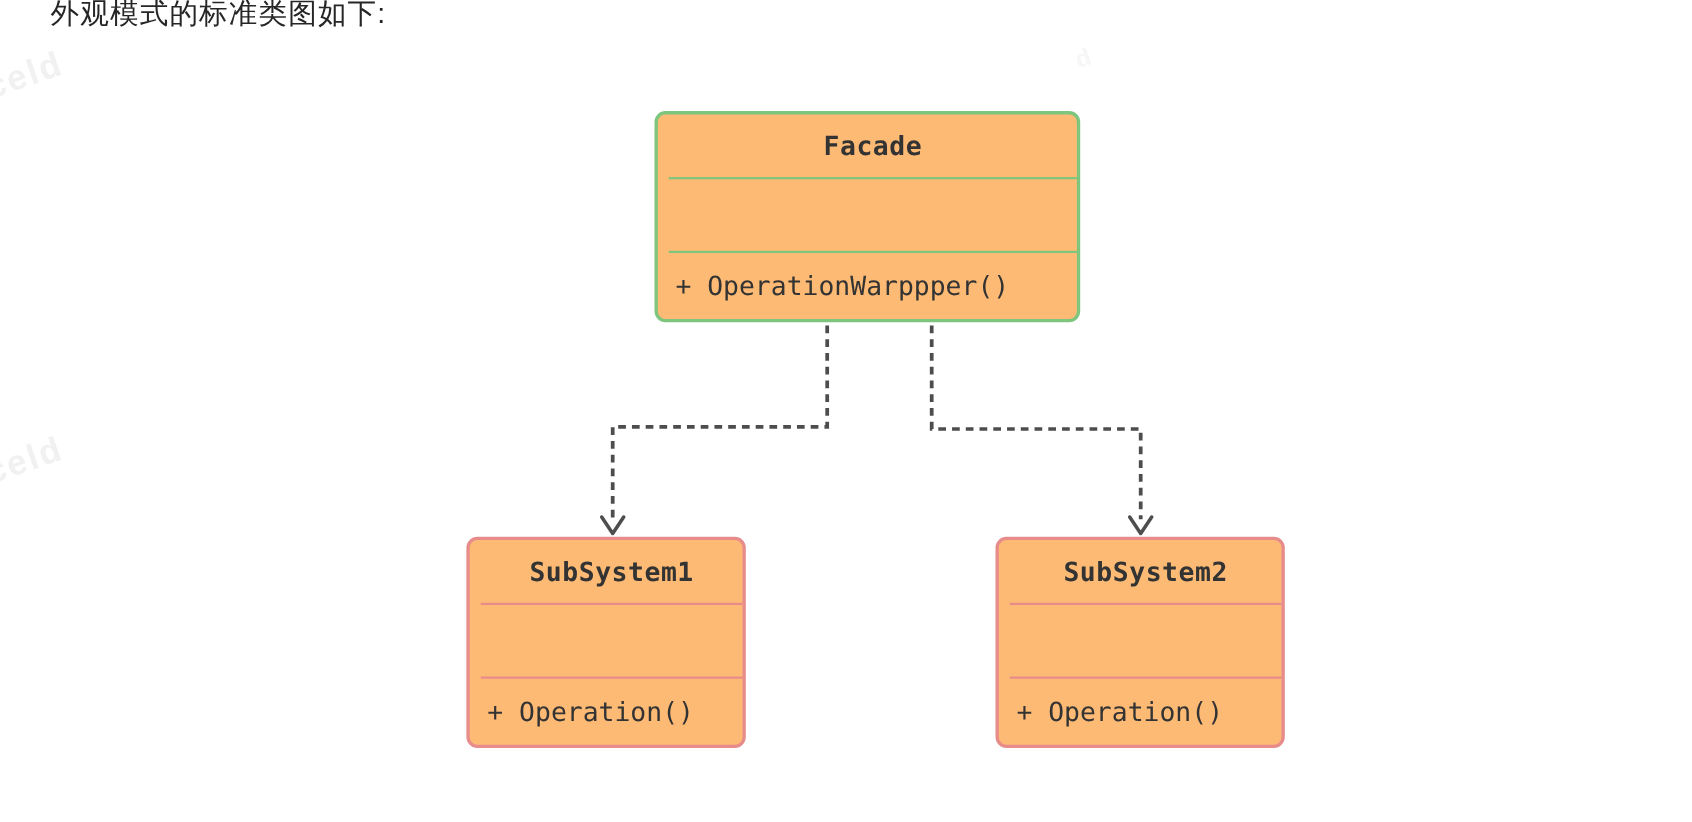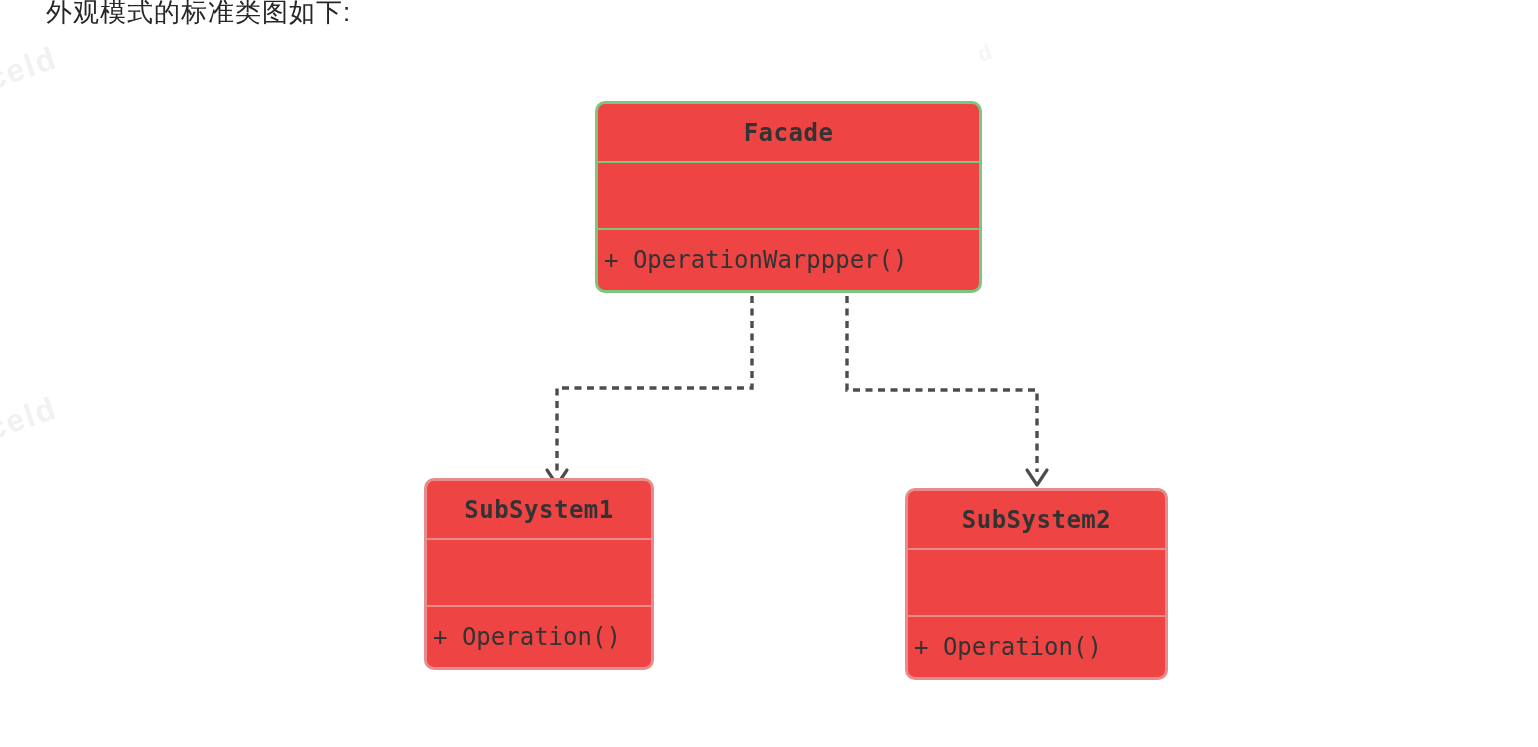--- a/index.html
+++ b/index.html
@@ -57,25 +57,26 @@
     fill: none;
     stroke: var(--arrow-color, #4d4d4d);
     stroke-width: 3.2;
     stroke-linecap: round;
     stroke-linejoin: round;
   }
 
   .uml-box {
     position: absolute;
     box-sizing: border-box;
-    background: #ef4444;
+    background: #fdba74;
     border: 3px solid var(--bc, #888);
     border-radius: 10px;
     display: grid;
     grid-template-rows: 59px 67px 1fr;
+    padding-left: 10px;
   }
   .uml-box.green { --bc: var(--facade-border, #7ec57e); }
   .uml-box.red   { --bc: var(--subsystem-border, #e88b8b); }
 
   .uml-title {
     box-sizing: border-box;
     border-bottom: 2px solid var(--bc, #888);
     display: flex;
     align-items: center;
     justify-content: center;
@@ -118,21 +119,21 @@
     <path class="arrow-path" d="M847 296 L847 390 L1037 390 L1037 472"></path>
     <path class="arrow-head" d="M1027 470 L1037 485 L1047 470"></path>
   </svg>
 
   <div class="uml-box green" style="left:595px; top:101px; width:387px; height:192px;">
     <div class="uml-title">Facade</div>
     <div class="uml-attrs"></div>
     <div class="uml-methods">+ OperationWarppper()</div>
   </div>
 
-  <div class="uml-box red" style="left:424px; top:478px; width:230px; height:192px;">
+  <div class="uml-box red" style="left:424px; top:488px; width:254px; height:192px;">
     <div class="uml-title">SubSystem1</div>
     <div class="uml-attrs"></div>
     <div class="uml-methods">+ Operation()</div>
   </div>
 
   <div class="uml-box red" style="left:905px; top:488px; width:263px; height:192px;">
     <div class="uml-title">SubSystem2</div>
     <div class="uml-attrs"></div>
     <div class="uml-methods">+ Operation()</div>
   </div>

